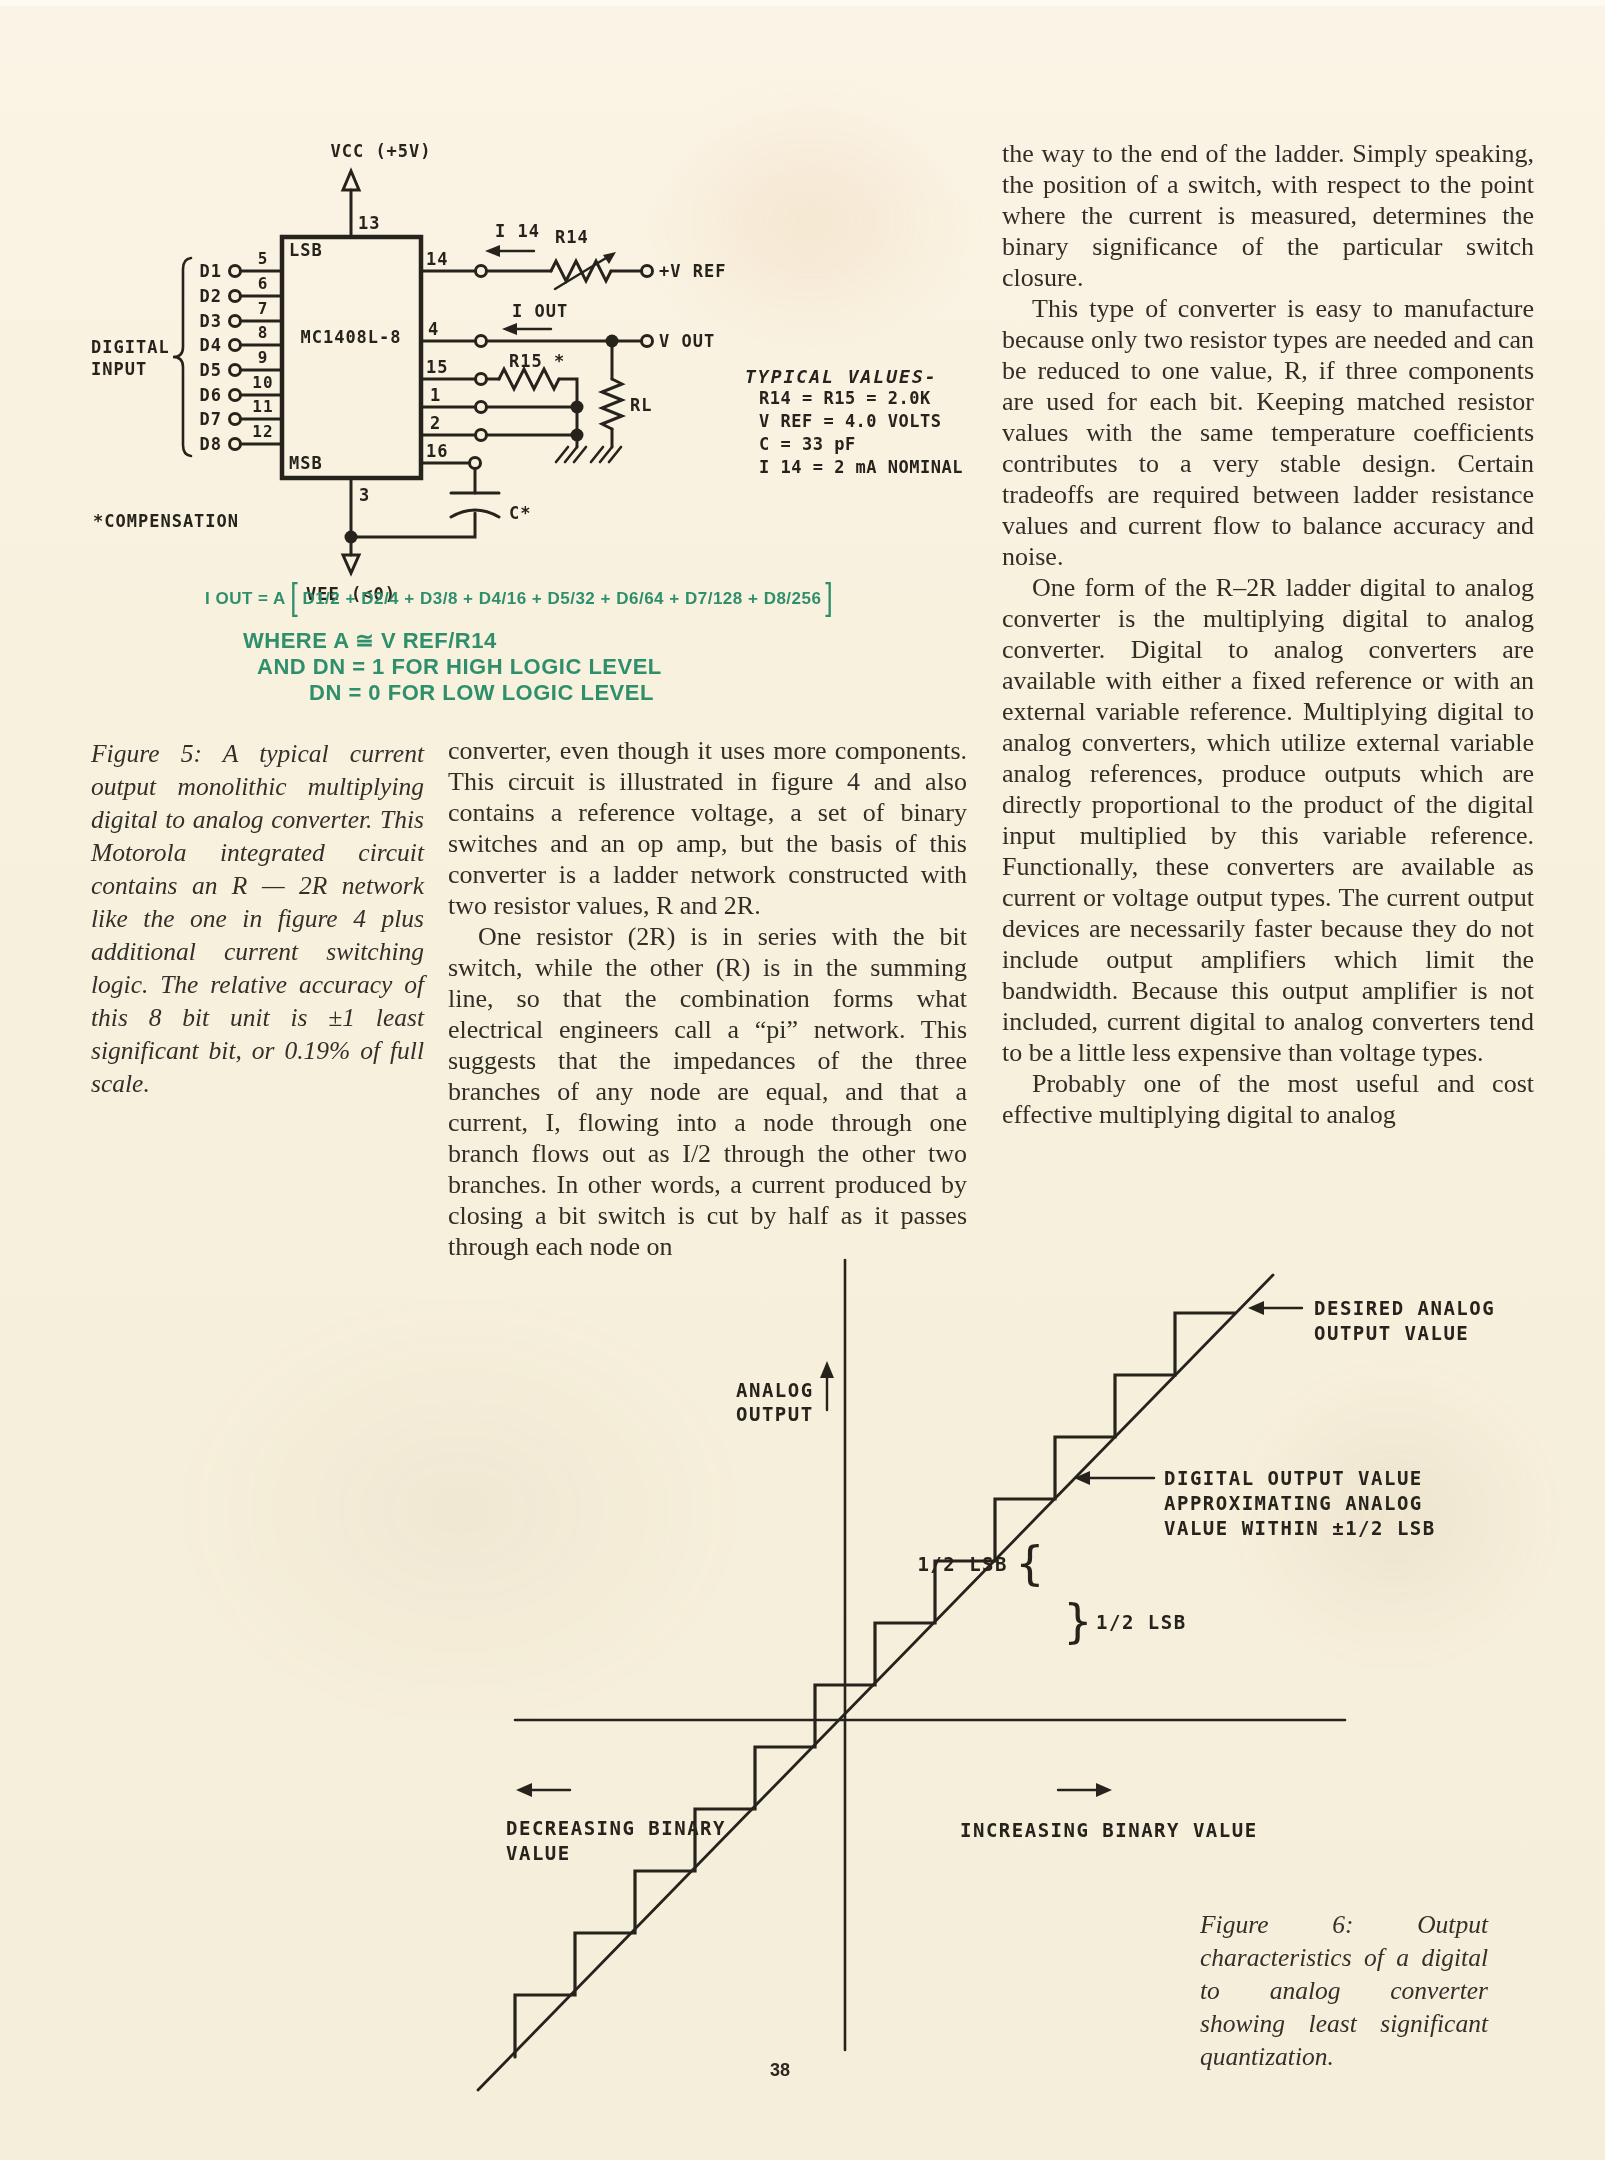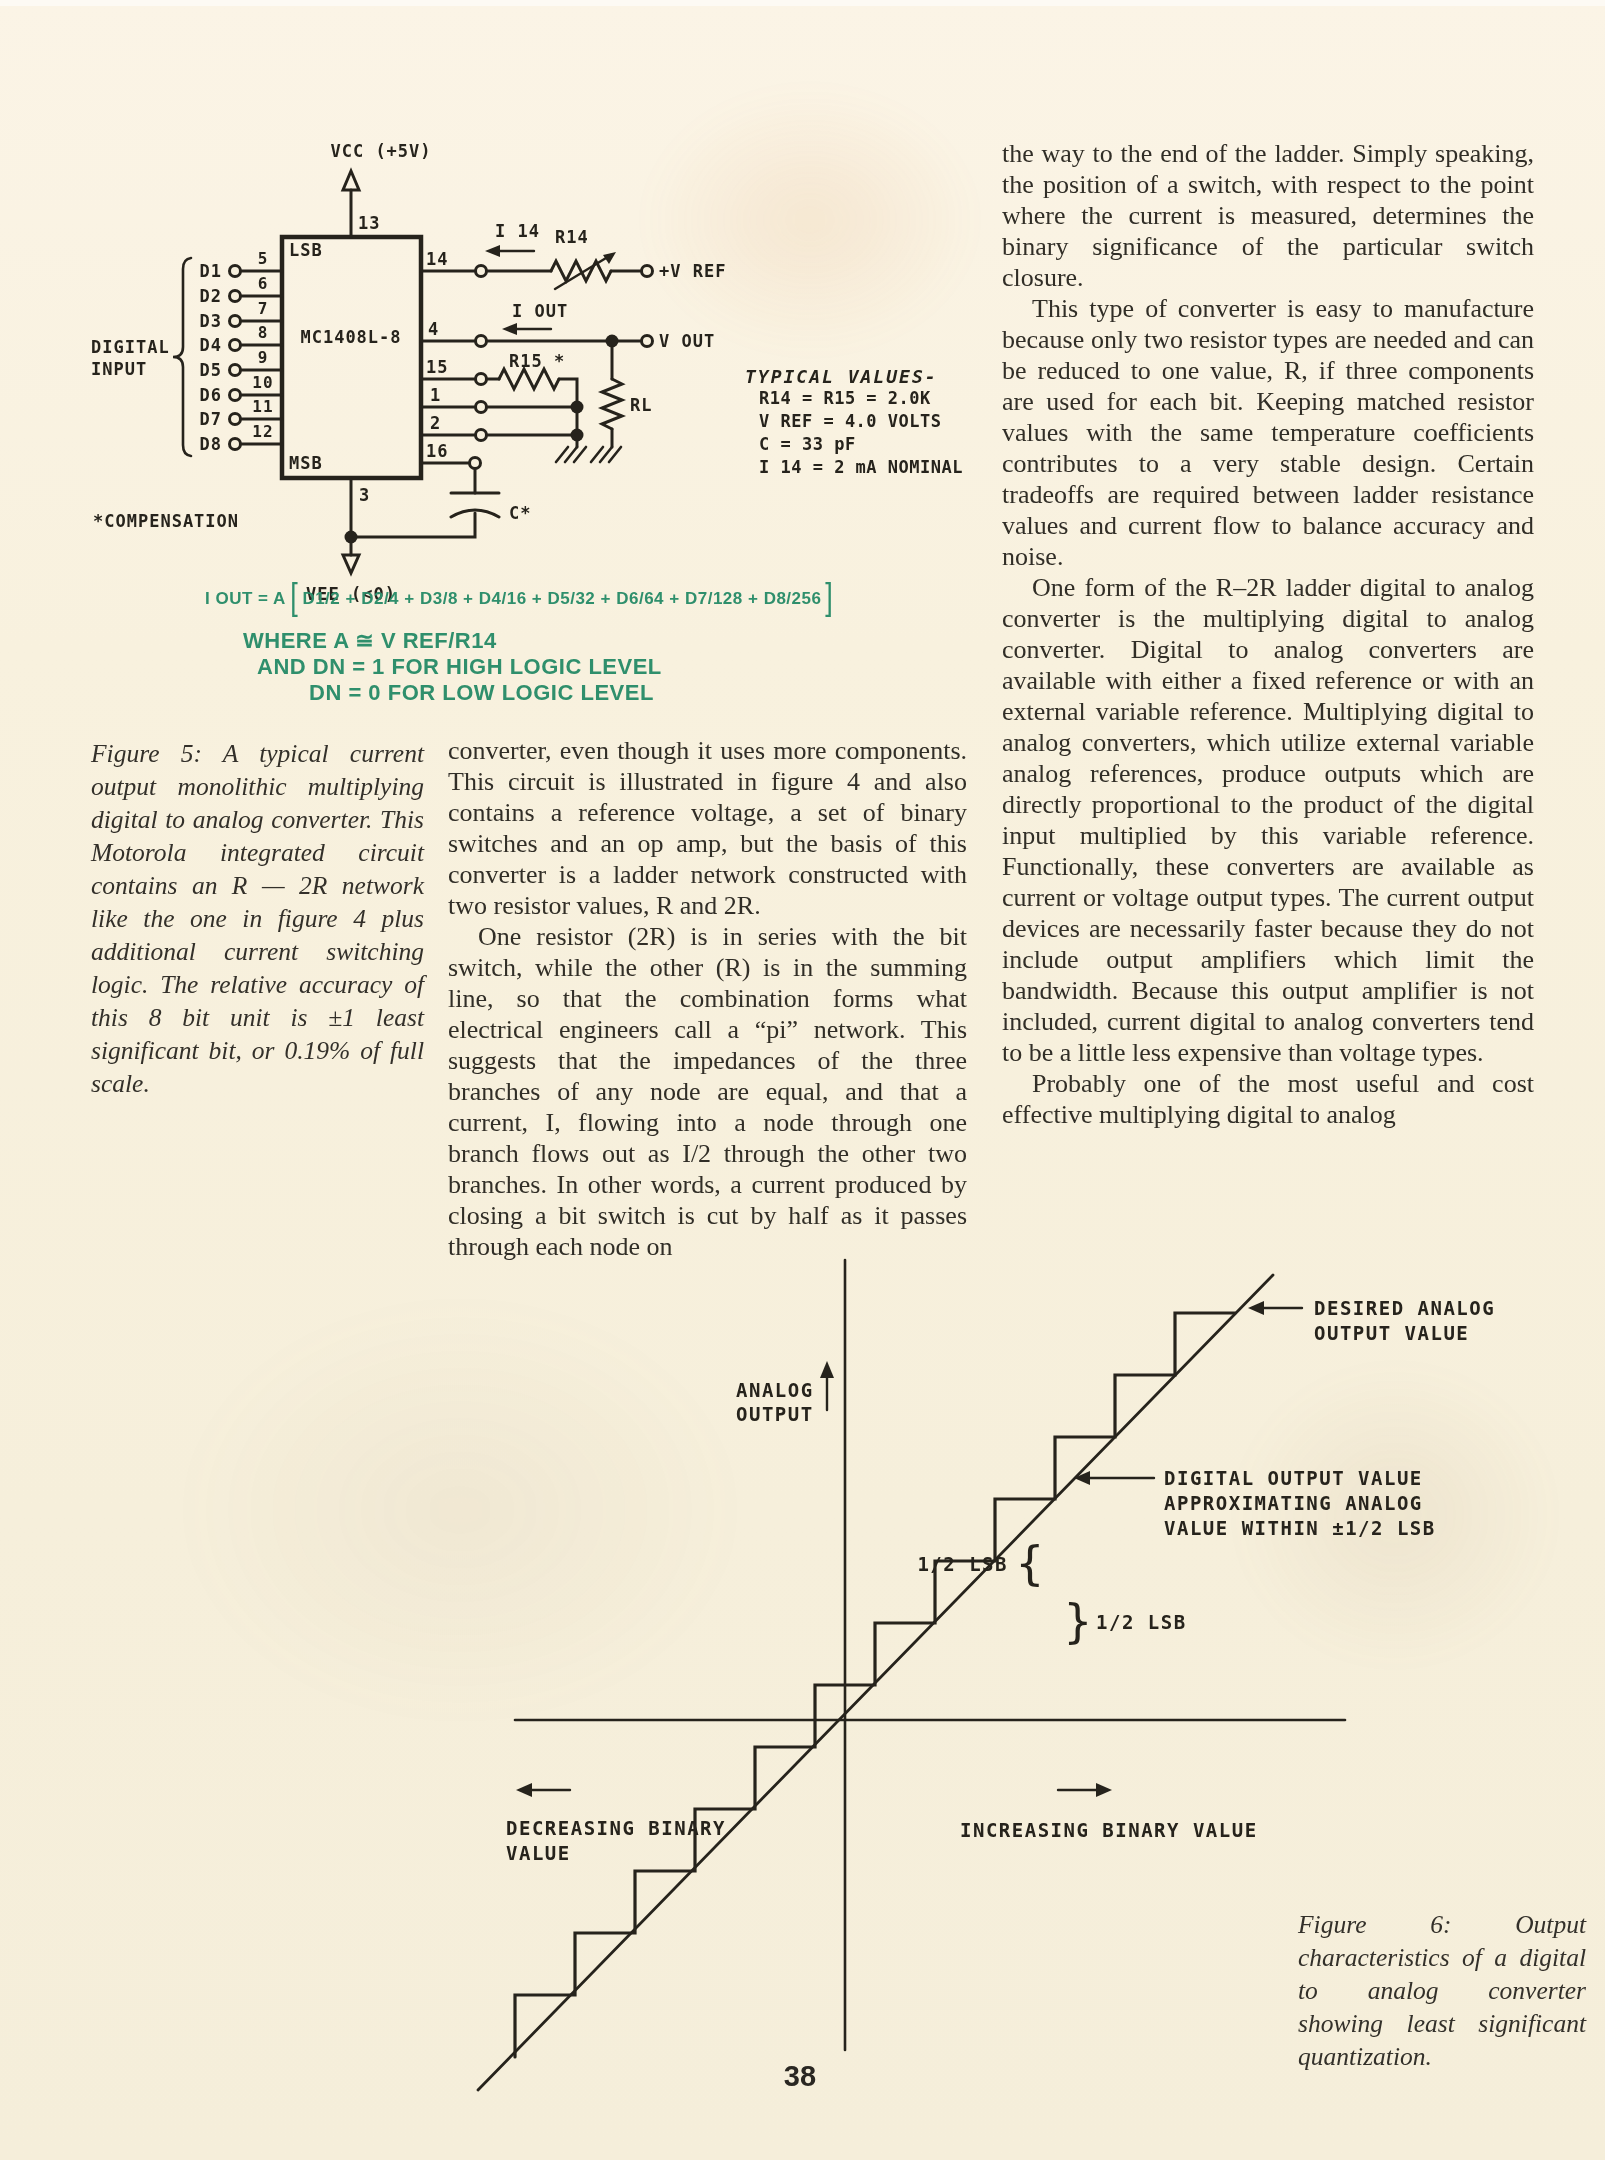--- a/index.html
+++ b/index.html
@@ -34,22 +34,22 @@
   .eq-bracket{font-size:36px;font-weight:normal;margin:0 3px;transform:scaleX(.75);display:inline-block;position:relative;top:-2px;}
   .eq-sub{font-size:22px;letter-spacing:.5px;line-height:26px;}
   .eq-where{margin-left:38px;margin-top:8px;}
   .eq-and{margin-left:52px;}
   .eq-dn0{margin-left:104px;}
   
   .col{position:absolute;text-align:justify;font-size:26px;line-height:31px;color:#312e27;}
   .col p{margin:0;}
   .col p.ind{text-indent:30px;}
   .caption{position:absolute;font-style:italic;font-size:25.5px;line-height:33px;color:#33302a;text-align:justify;}
-  .pagenum{position:absolute;left:770px;top:2060px;width:60px;text-align:center;
-    font-family:"Liberation Sans",sans-serif;font-weight:bold;font-size:29px;color:#2a2722;}
+  .pagenum{position:absolute;left:770px;top:2060px;width:60px;text-align:left;
+    font-family:"Liberation Sans",sans-serif;font-weight:bold;font-size:18px;color:#2a2722;}
 </style>
 </head>
 <body>
 
 <div class="page">
 
   <div class="ghost g1"></div>
   <div class="ghost g2"></div>
   <div class="ghost g3"></div>
 
@@ -275,17 +275,17 @@
 
     <path d="M200,545 H158" class="wire" style="stroke-width:2.4"></path>
     <polygon class="head" points="146,545 162,538 162,552"></polygon>
     <text class="tech" x="136" y="590">DECREASING BINARY</text>
     <text class="tech" x="136" y="615">VALUE</text>
     <path d="M688,545 H730" class="wire" style="stroke-width:2.4"></path>
     <polygon class="head" points="742,545 726,538 726,552"></polygon>
     <text class="tech" x="590" y="592">INCREASING BINARY VALUE</text>
   </svg>
 
-  <div class="caption" style="left:1298px;top:1908px;width:288px;">Figure 6: Output characteristics of a digital to analog converter showing least significant quantization.</div>
+  <div class="caption" style="left:1200px;top:1908px;width:288px;">Figure 6: Output characteristics of a digital to analog converter showing least significant quantization.</div>
 
   <div class="pagenum">38</div>
 
 </div>
 
 </body></html>

